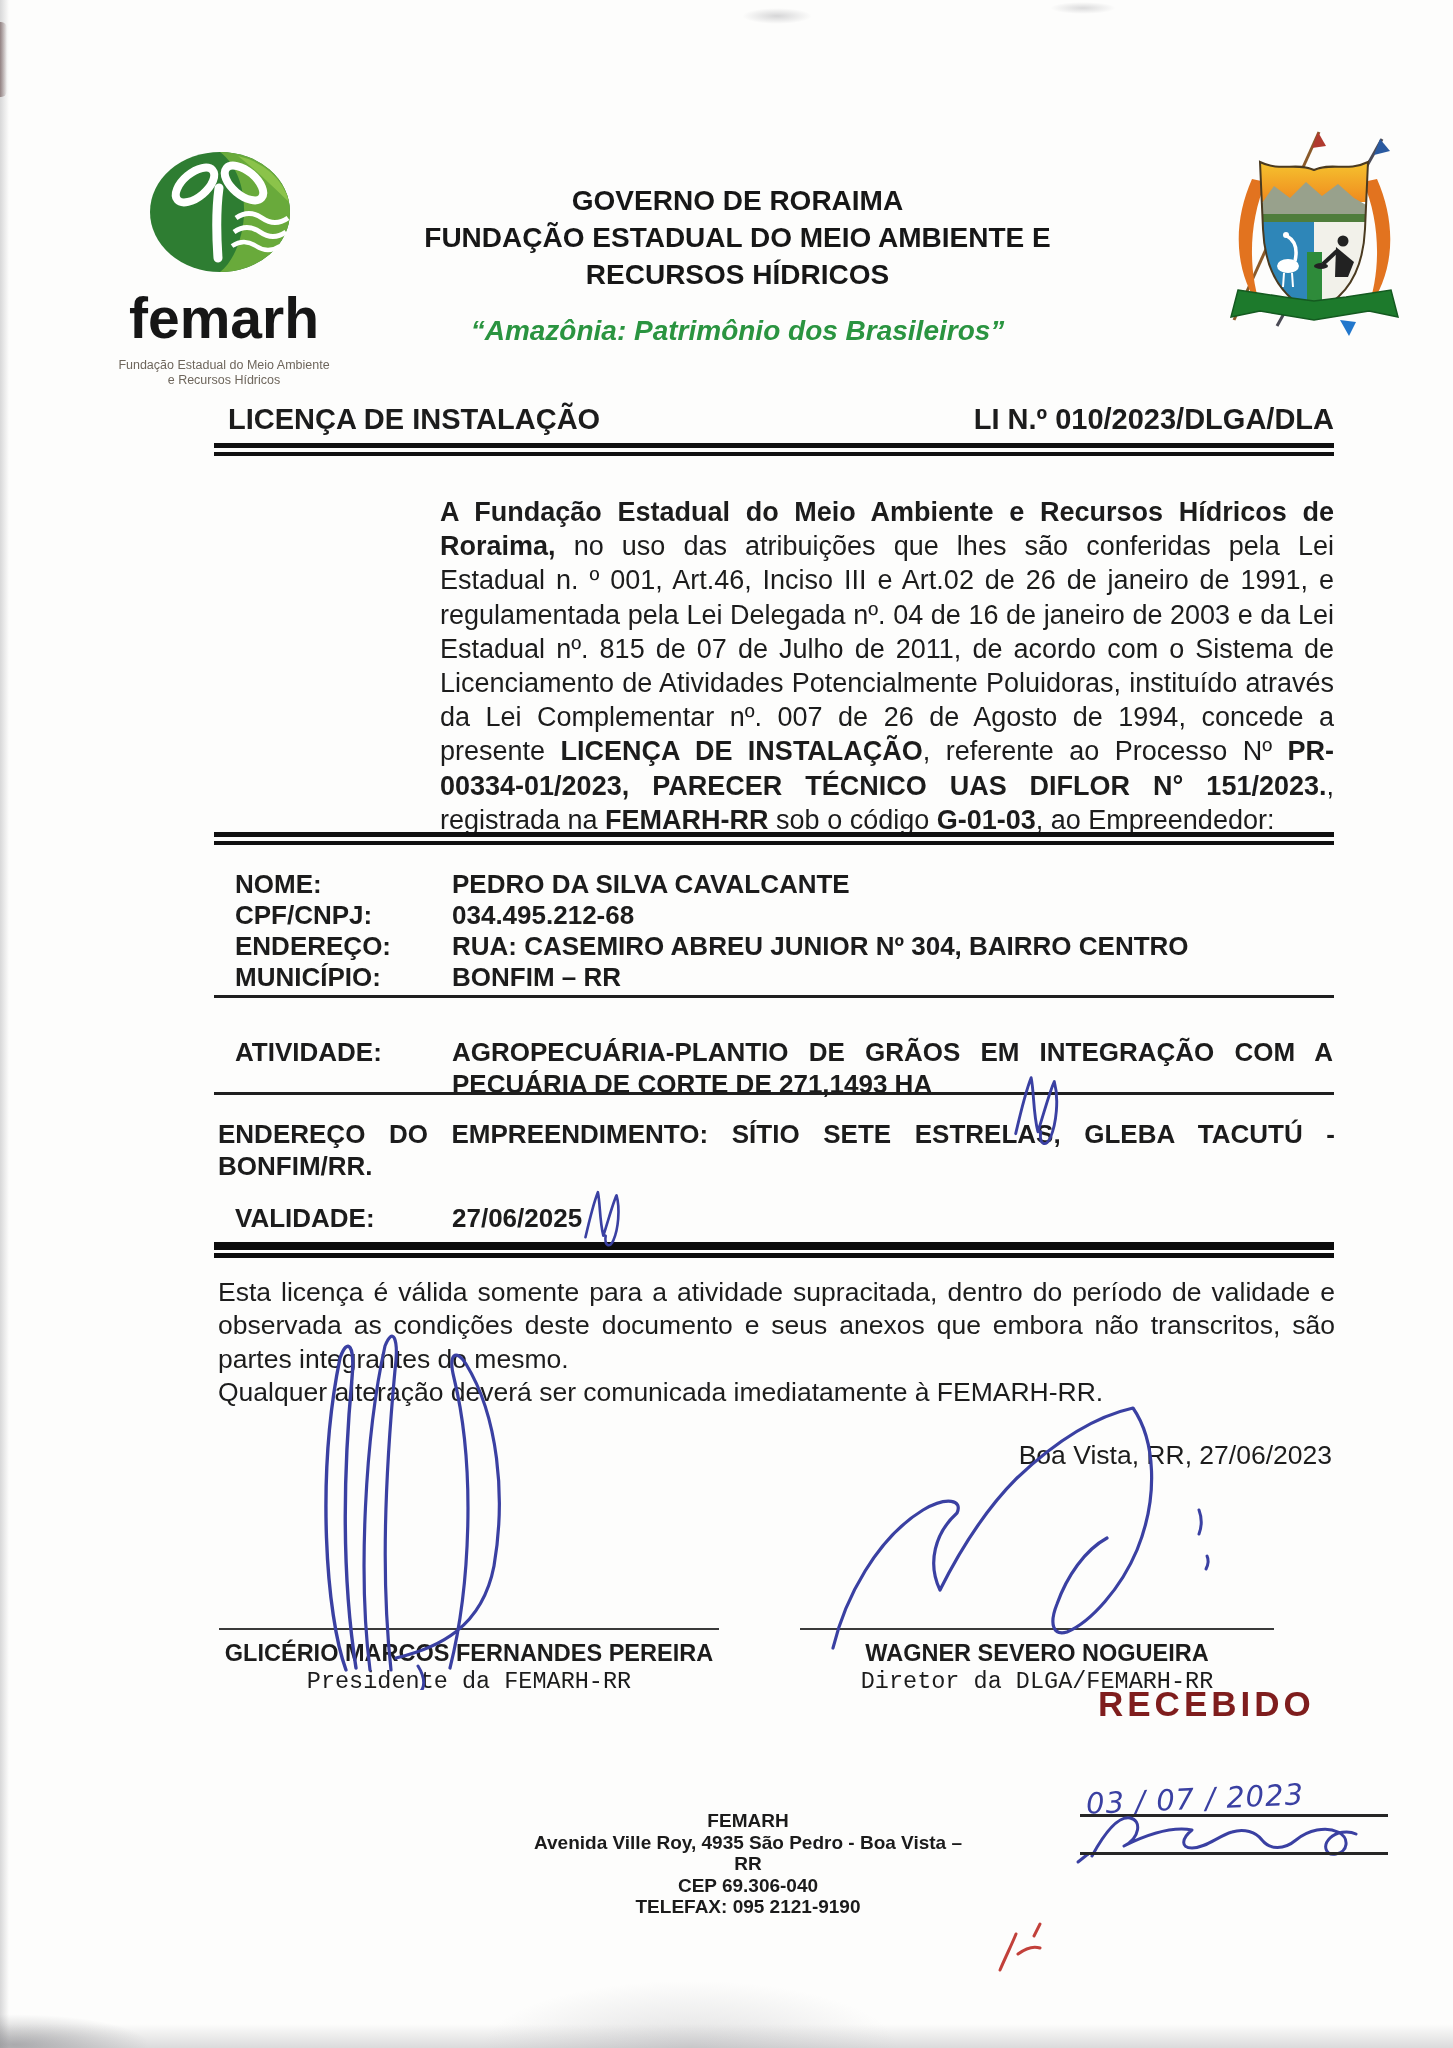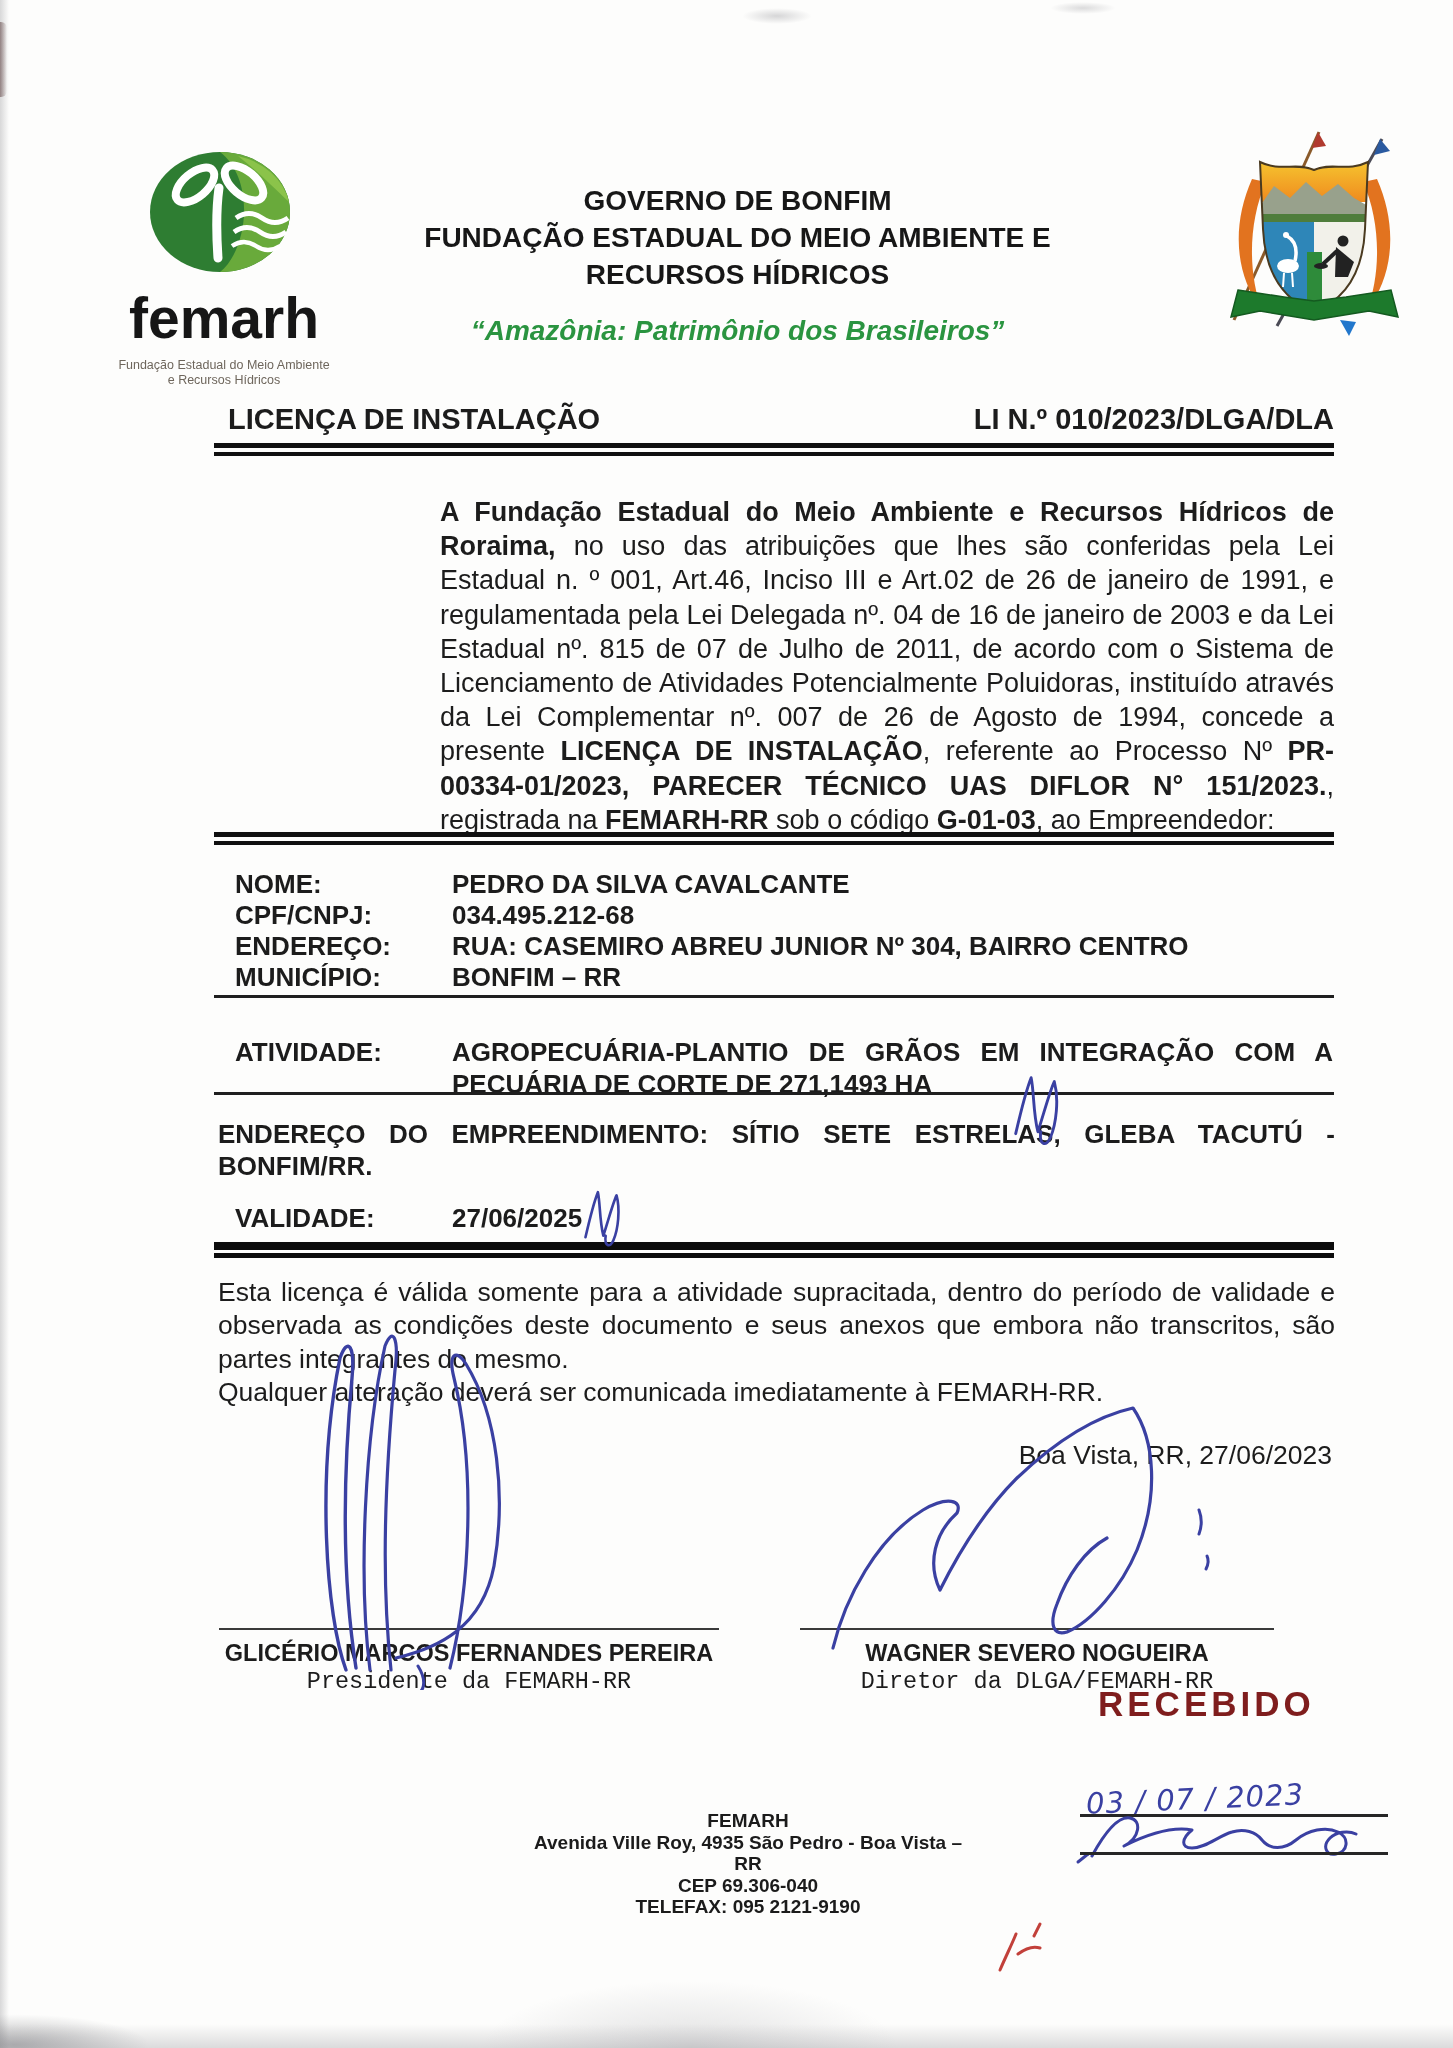--- a/index.html
+++ b/index.html
@@ -103,21 +103,21 @@
       <path d="M134,106 q12,-8 24,0 q12,8 24,0" stroke="#ffffff" stroke-width="4.5" fill="none"></path>
     </svg>
     <div class="logo-word">femarh</div>
     <div class="logo-sub">
       <div>Fundação Estadual do Meio Ambiente</div>
       <div>e Recursos Hídricos</div>
     </div>
   </div>
 
   <div class="org-block">
-    <div class="org-line">GOVERNO DE BONFIM</div>
+    <div class="org-line">GOVERNO DE RORAIMA</div>
     <div class="org-line">FUNDAÇÃO ESTADUAL DO MEIO AMBIENTE E</div>
     <div class="org-line">RECURSOS HÍDRICOS</div>
     <div class="slogan">“Amazônia: Patrimônio dos Brasileiros”</div>
   </div>
 
   <div class="coat-box">
     <svg width="185" height="212" viewBox="0 0 185 212">
       <path d="M12,196 L97,8" stroke="#8a5a2a" stroke-width="3"></path>
       <path d="M96,8 l8,14 l-14,2 Z" fill="#b03a2e"></path>
       <path d="M55,202 L160,15" stroke="#4a4a55" stroke-width="3"></path>

